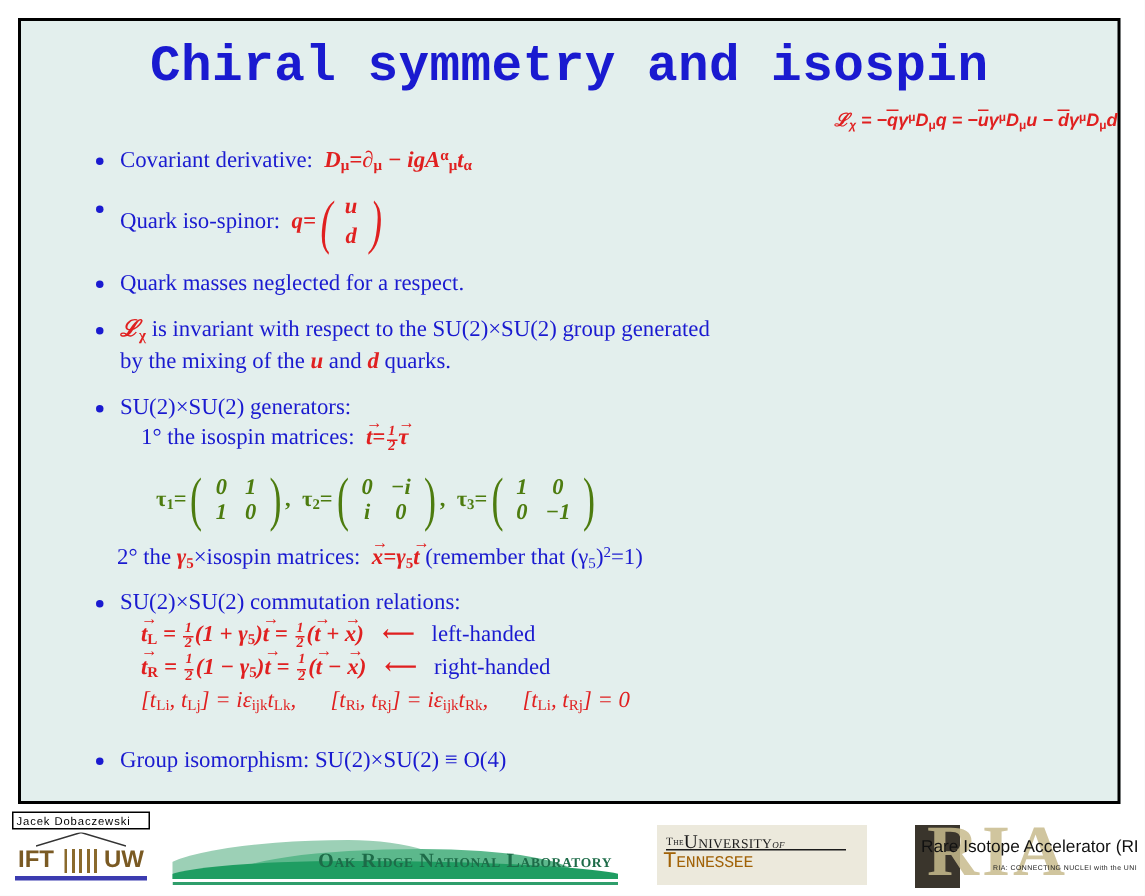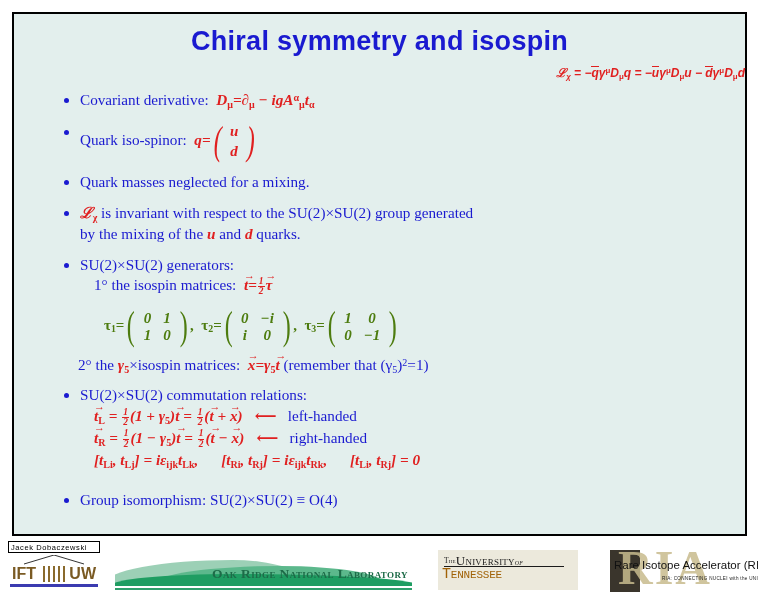--- a/index.html
+++ b/index.html
@@ -29,24 +29,24 @@
     box-sizing: border-box;
     background: #e3efed;
     border: 2px solid #000000;
   }
 
   
   .title {
     text-align: center;
     color: #1a1ad0;
     font-weight: bold;
-    font-size: 27px;
+    font-size: 34px;
     letter-spacing: 0.3px;
     margin-top: 12px;
-    font-family: Liberation Sans, sans-serif;
+    font-family: Liberation Mono, monospace;
   }
 
   .lagrangian {
     text-align: right;
     color: #e02020;
     font-size: 12px;
     font-weight: bold;
     font-style: italic;
     margin-top: 7px;
     font-family: Liberation Sans, sans-serif;
@@ -142,21 +142,21 @@
     font-size: 15px;
     white-space: nowrap;
   }
 
   .gamma-line { margin: 12px 0 11px 14px; }
 
   .relations { margin-top: 1px; padding-left: 14px; line-height: 1.36; }
   .relations .arrow { letter-spacing: -1px; }
   .handed { color: #1a1ad0; }
 
-  .comm-line { color: #e02020; font-weight: bold; font-style: italic; }
+  .comm-line { color: #e02020; font-weight: normal; font-style: italic; }
 
   
   #footer {
     position: absolute;
     left: 0;
     top: 540px;
     width: 763px;
     height: 57px;
     background: #ffffff;
   }
@@ -381,21 +381,21 @@
               </span>
             <span class="mrow">
                 <span class="mcell">d</span>
               </span>
           </span><span class="paren red">)</span>
         </span>
       </div>
 
       <div class="bullet-row">
         <span class="dot"></span>
-        <span>Quark masses neglected for a mixing.</span>
+        <span>Quark masses neglected for a respect.</span>
       </div>
 
       <div class="bullet-row">
         <span class="dot"></span>
         <span class="red">ℒ<sub>χ</sub></span>
         <span>is invariant with respect to the SU(2)×SU(2) group generated</span>
         <div>
           <span>by the mixing of the</span>
           <span class="red">u</span>
           <span>and</span>

